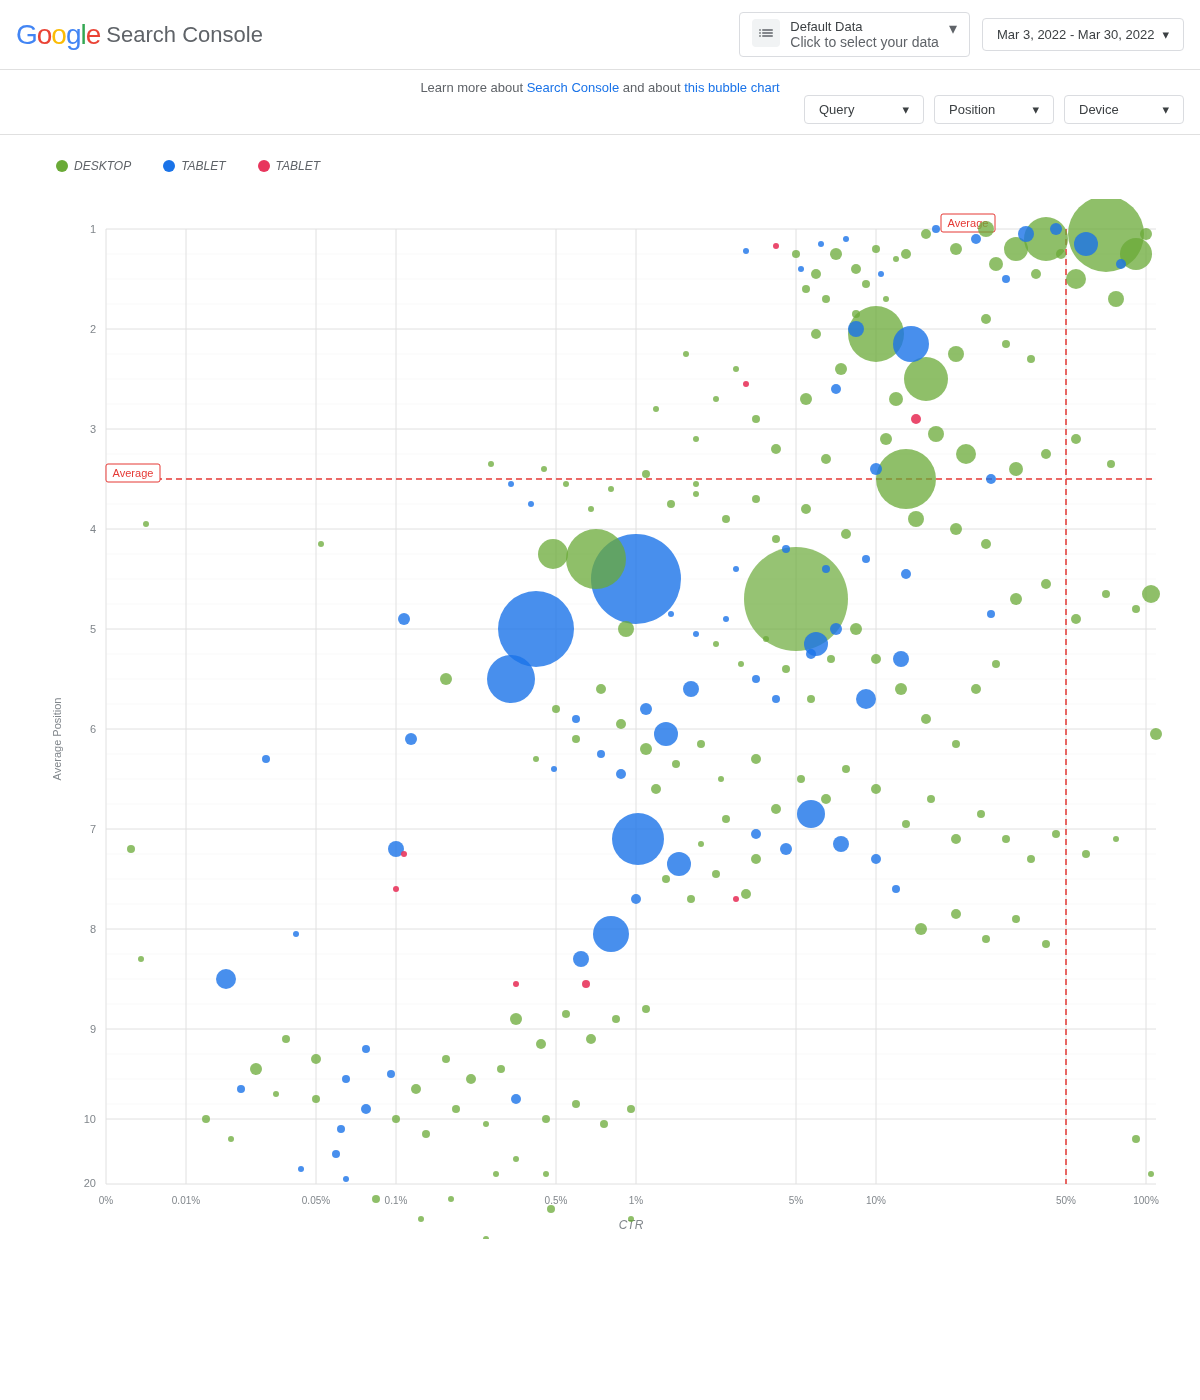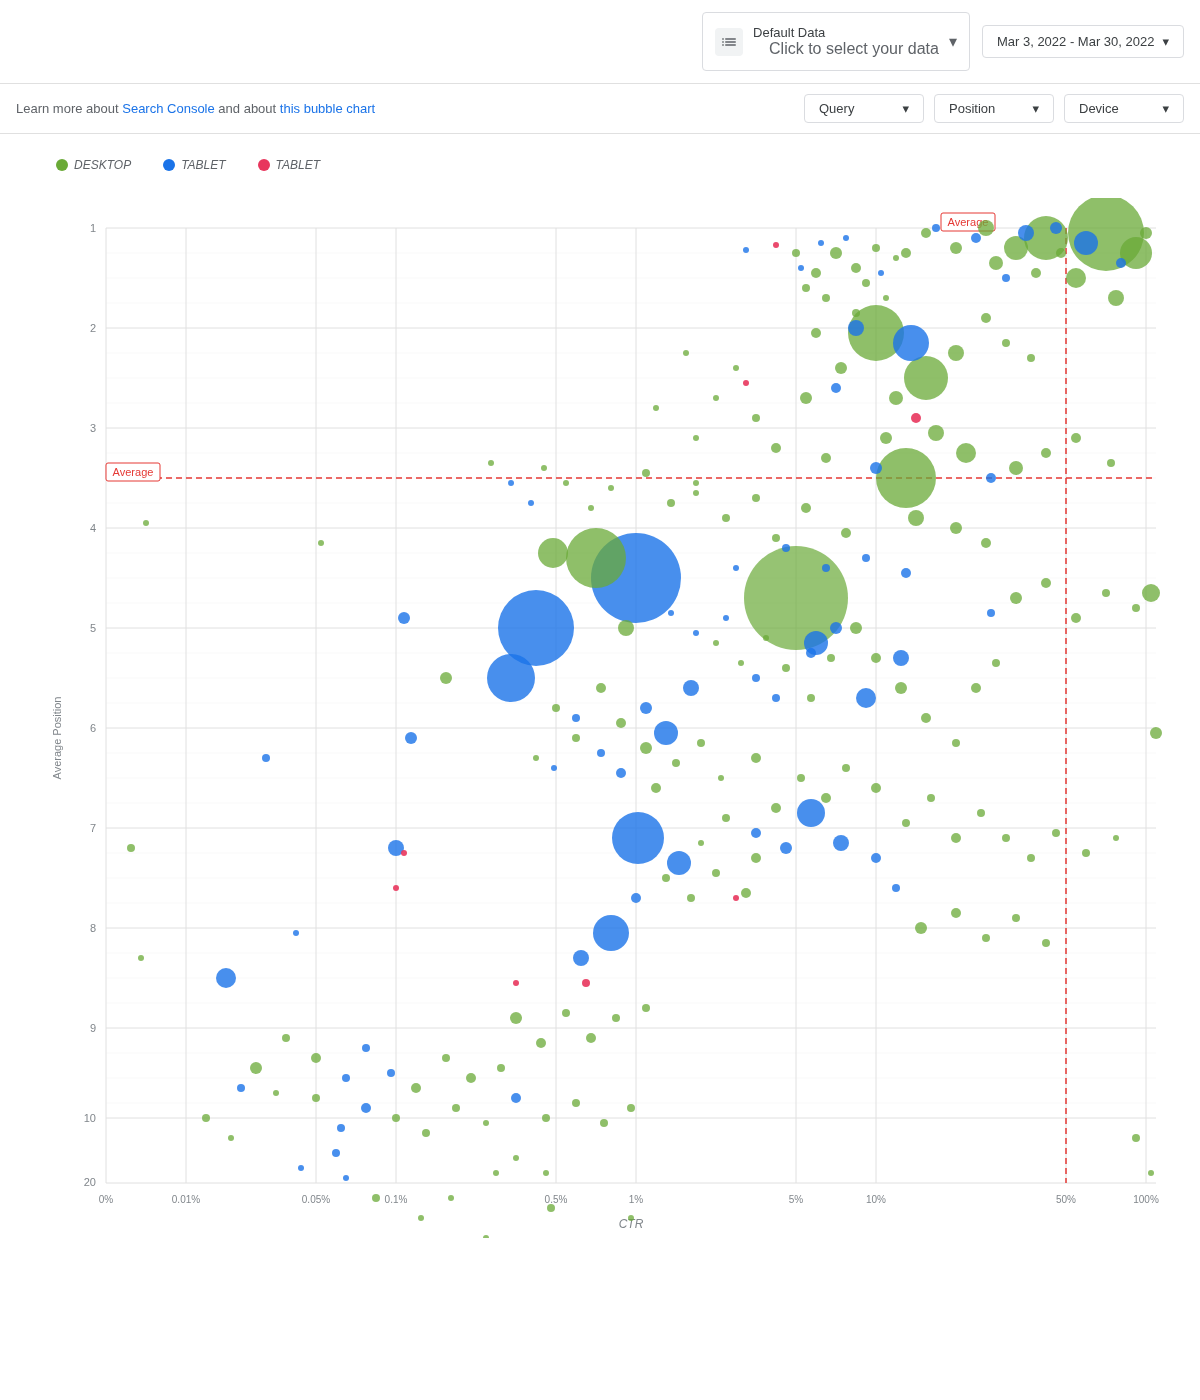--- a/index.html
+++ b/index.html
@@ -10,30 +10,30 @@
     .logo { display: flex; align-items: center; gap: 0; }
     .logo-google { font-size: 28px; font-weight: 400; letter-spacing: -1px; }
     .logo-g { color: #4285F4; }
     .logo-o1 { color: #EA4335; }
     .logo-o2 { color: #FBBC05; }
     .logo-g2 { color: #4285F4; }
     .logo-l { color: #34A853; }
     .logo-e { color: #EA4335; }
     .logo-search-console { font-size: 22px; color: #5f6368; font-weight: 400; margin-left: 6px; }
     .header-controls { display: flex; align-items: center; gap: 12px; margin-left: auto; }
-    .data-selector { display: flex; align-items: center; border: 1px solid #dadce0; border-radius: 4px; padding: 12px 12px; cursor: pointer; gap: 10px; min-width: 220px; }
+    .data-selector { display: flex; align-items: flex-start; border: 1px solid #dadce0; border-radius: 4px; padding: 6px 12px; cursor: pointer; gap: 10px; min-width: 220px; }
     .data-selector-icon { width: 28px; height: 28px; background: #f1f3f4; border-radius: 4px; display: flex; align-items: center; justify-content: center; color: #5f6368; font-size: 14px; }
     .data-selector-text { flex: 1; }
     .data-selector-title { font-size: 13px; color: #3c4043; font-weight: 500; }
-    .data-selector-sub { font-size: 16px; color: #5f6368; margin-left: 16px; }
+    .data-selector-sub { font-size: 14px; color: #5f6368; }
     .dropdown-arrow { color: #5f6368; font-size: 16px; }
     .date-selector { display: flex; align-items: center; border: 1px solid #dadce0; border-radius: 4px; padding: 8px 14px; cursor: pointer; gap: 8px; font-size: 13px; color: #3c4043; }
 
     
-    .sub-header { display: flex; align-items: center; padding: 10px 16px; border-bottom: 1px solid #e0e0e0; }
+    .sub-header { display: flex; align-items: center; padding: 10px 16px; border-bottom: 1px solid #e0e0e0; flex-direction: column; }
     .sub-header-links { font-size: 13px; color: #5f6368; }
     .sub-header-links a { color: #1a73e8; text-decoration: none; }
     .sub-header-filters { display: flex; gap: 10px; margin-left: auto; padding-left: 30px; }
     .filter-btn { display: flex; align-items: center; border: 1px solid #dadce0; border-radius: 4px; padding: 6px 14px; cursor: pointer; gap: 6px; font-size: 13px; color: #3c4043; min-width: 120px; justify-content: space-between; }
 
     
     .chart-container { padding: 16px 8px 16px 16px; position: relative; }
     .legend { display: flex; gap: 32px; padding: 8px 0 16px 40px; font-style: italic; }
     .legend-item { display: flex; align-items: center; gap: 6px; font-size: 12px; color: #5f6368; }
     .legend-dot { width: 12px; height: 12px; border-radius: 50%; }
@@ -42,20 +42,26 @@
     .y-axis-label { position: absolute; left: 0; top: 50%; transform: translateY(-50%) rotate(-90deg); font-size: 11px; color: #80868b; white-space: nowrap; }
     .chart-plot { position: absolute; left: 40px; top: 10px; right: 10px; bottom: 50px; border: none; }
 
     
     .chart-svg { width: 100%; height: 100%; }
   </style>
 </head>
 <body>
 
 <div class="header">
+  <div class="logo">
+    <span class="logo-google">
+      <span class="logo-g">G</span><span class="logo-o1">o</span><span class="logo-o2">o</span><span class="logo-g2">g</span><span class="logo-l">l</span><span class="logo-e">e</span>
+    </span>
+    <span class="logo-search-console">Search Console</span>
+  </div>
 
   <div class="header-controls">
     <div class="data-selector">
       <div class="data-selector-icon">
         <svg width="18" height="18" viewBox="0 0 24 24" fill="#5f6368">
             <path d="M3 13h2v-2H3v2zm0 4h2v-2H3v2zm0-8h2V7H3v2zm4 4h14v-2H7v2zm0 4h14v-2H7v2zM7 7v2h14V7H7z"></path>
           </svg>
       </div>
       <div class="data-selector-text">
         <div class="data-selector-title">Default Data</div>

